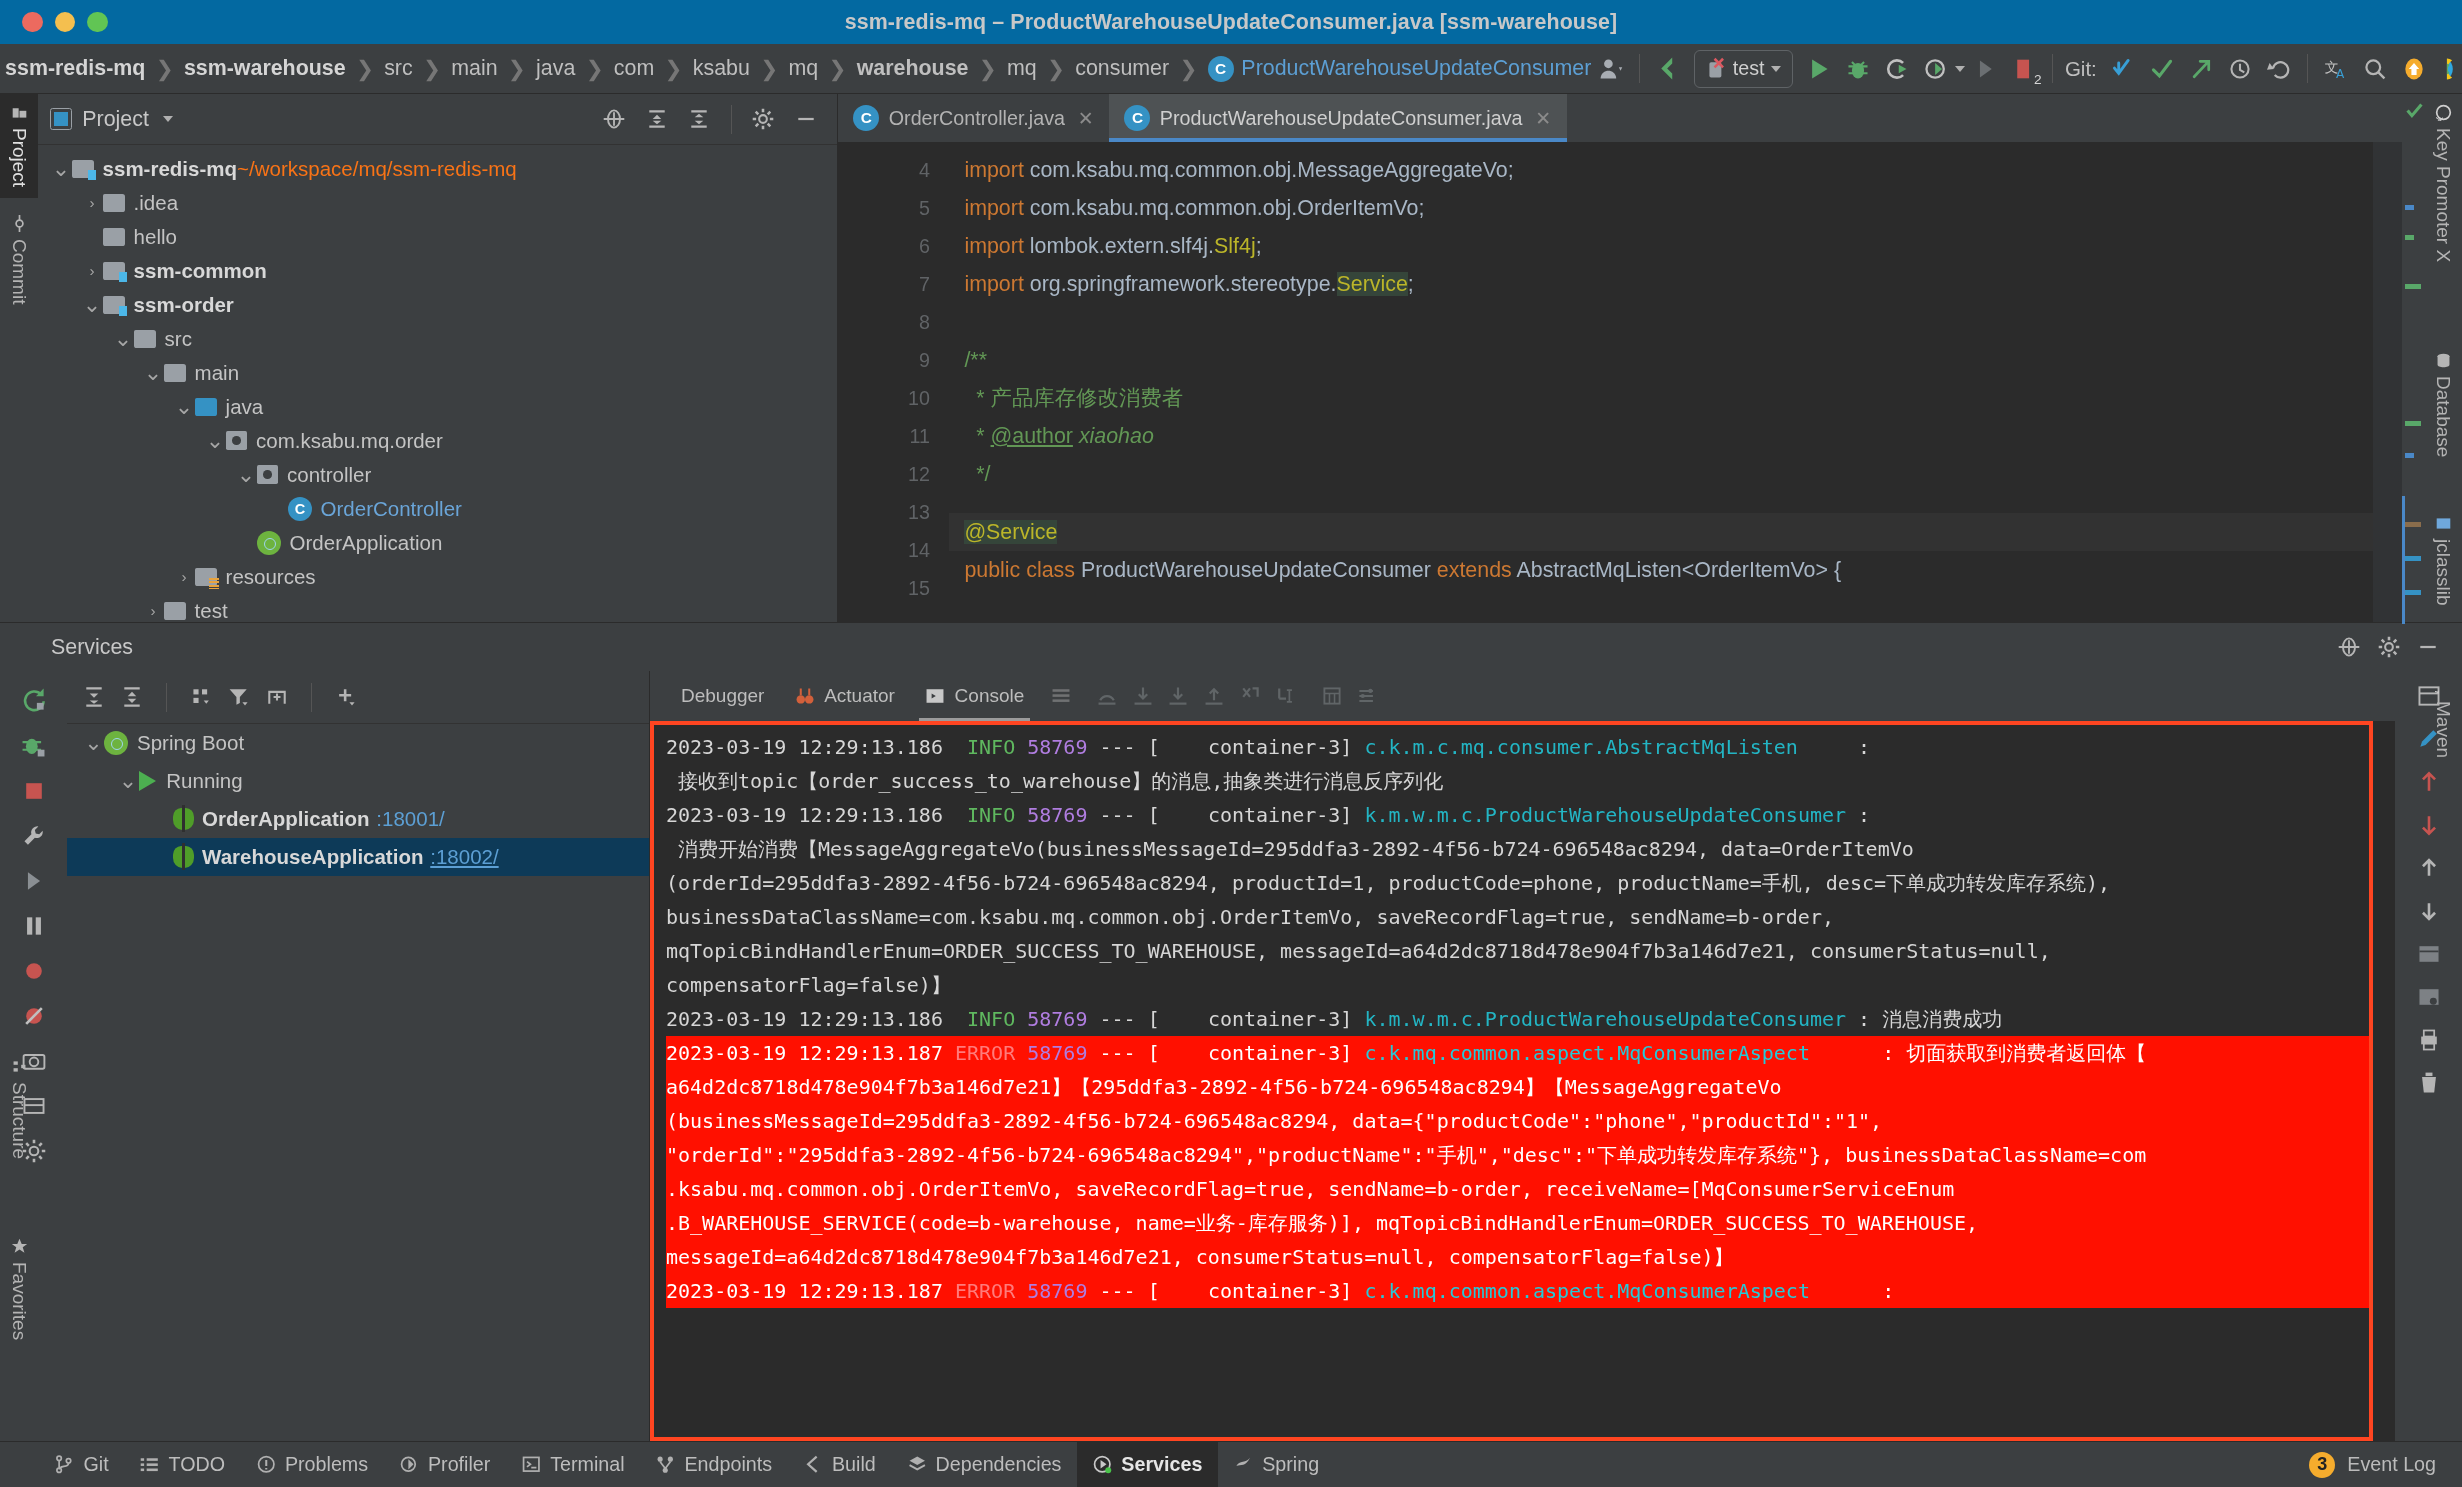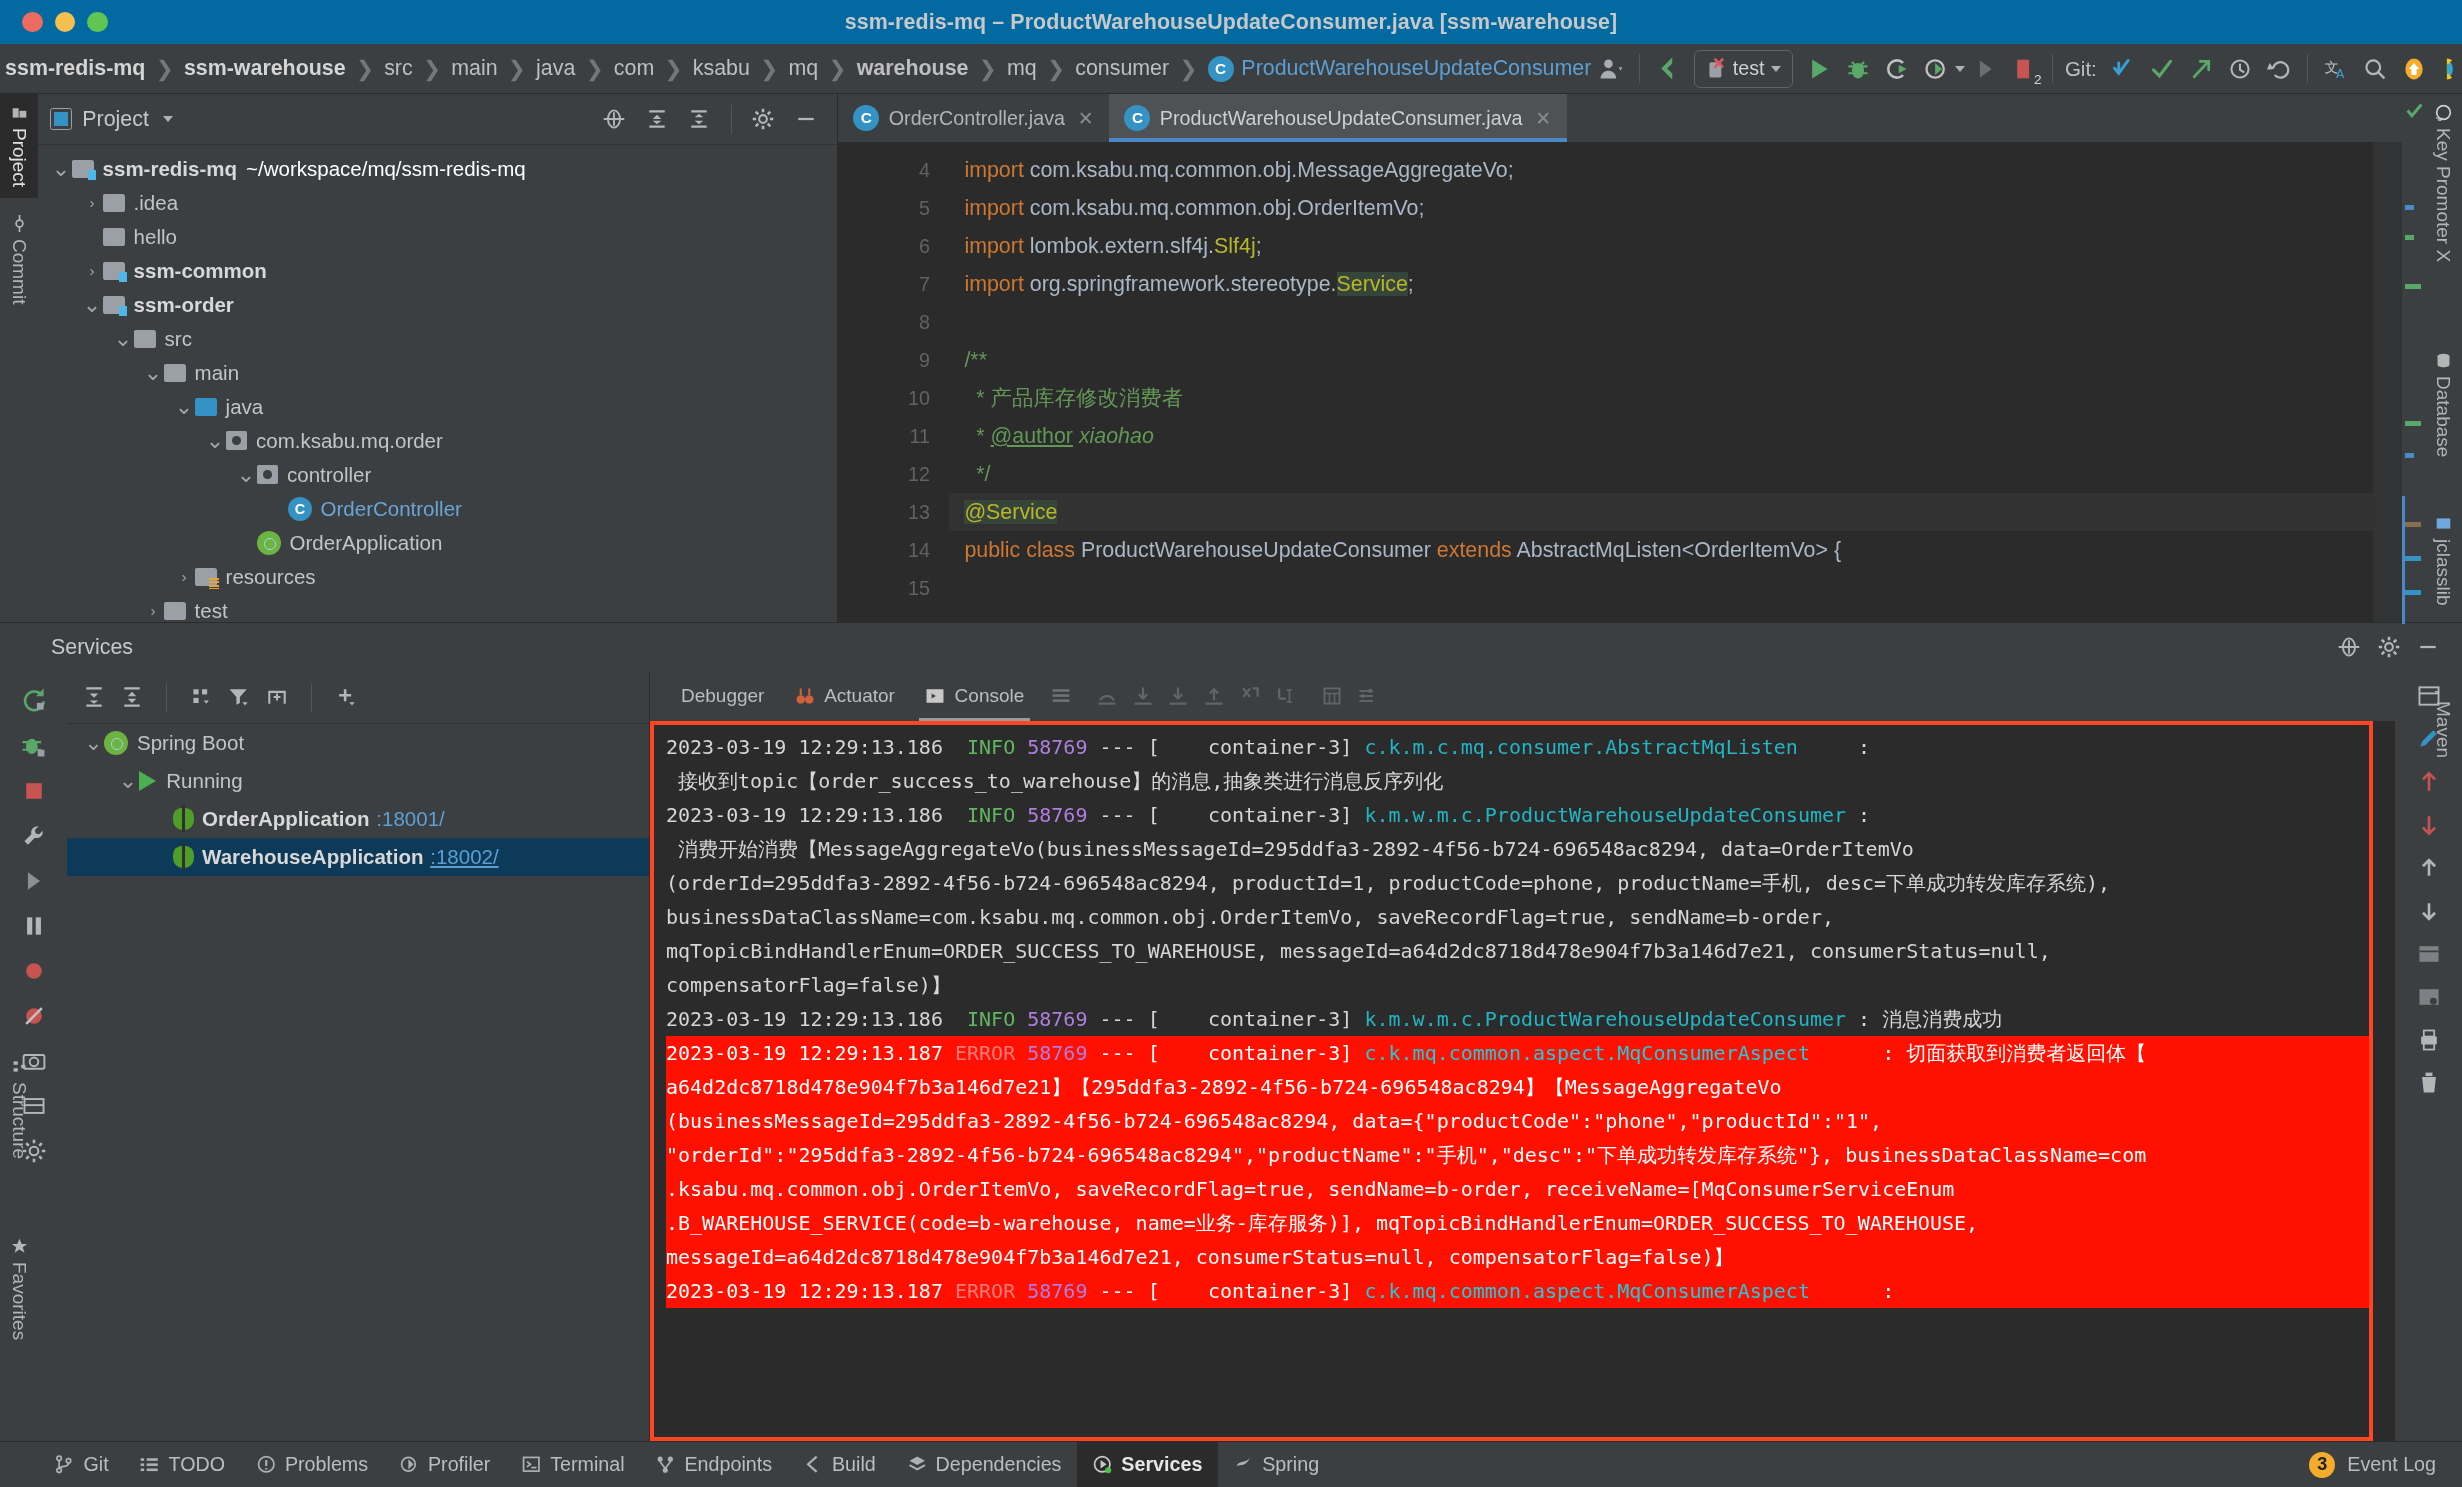--- a/index.html
+++ b/index.html
@@ -53,36 +53,36 @@
   .fold.mod:after{content:"";position:absolute;right:-1.7px;bottom:-2.6px;width:7.7px;height:10.3px;background:#4cb7e8;}
   .fold.res:after{content:"";position:absolute;right:-1.7px;bottom:-3.4px;width:9.4px;height:11px;
         background:repeating-linear-gradient(#e8a33d 0 1.7px,transparent 1.7px 3.4px);}
   .pkg { width:21.4px;height:19px;background:#9aa0a6;border-radius:1.7px;margin-right:8.6px;flex:0 0 21.4px;position:relative;}
   .pkg:after{content:"";position:absolute;left:6px;top:5.1px;width:8.6px;height:8.6px;border-radius:50%;background:#3c3f41;}
   .cls { width:24px;height:24px;border-radius:50%;background:#3592c4;color:#fff;font-size:14.5px;font-weight:bold;
          display:inline-flex;align-items:center;justify-content:center;margin-right:8.6px;flex:0 0 24px;}
   .springico{width:24px;height:24px;border-radius:50%;background:#6db33f;margin-right:8.6px;flex:0 0 24px;position:relative;}
   .springico:after{content:"";position:absolute;left:6.8px;top:6.8px;width:10.3px;height:10.3px;border-radius:50%;border:1.7px solid #9fd4ee;}
   .bold { font-weight:bold; color:#d8d8d8;}
-  .path { color:#ffffff; margin-left:9px;}
+  .path { color:#f97316; margin-left:0;}
   .lnk { color:#6aa5d8; }
 
   
   #editor { flex:1; background:#2b2b2b; display:flex; flex-direction:column; min-width:0;}
   #tabs { height:48px; background:#3c3f41; display:flex; align-items:stretch; }
   .etab { display:flex;align-items:center;gap:9.4px;padding:0 15.4px;font-size:19.7px;color:#b3b3b3;position:relative;}
   .etab.sel { background:#4e5254; color:#cfcfcf;}
   .etab.sel:after{content:"";position:absolute;left:0;right:0;bottom:0;height:4.3px;background:#4a88c7;}
   .etab .x { color:#8b8b8b; font-size:19px; margin-left:3.4px;}
   #code { flex:1; display:flex; overflow:hidden; position:relative;}
   #gutter { width:111px; background:#2b2b2b; padding-top:8.6px; flex:0 0 111px;}
   .gln { height:38px; line-height:38px; text-align:right; padding-right:19px; color:#606366; font-size:19.7px;}
   #codetext { flex:1; padding-top:8.6px; overflow:hidden; position:relative;}
   .cl { height:38px; line-height:38px; font-size:21.4px; white-space:pre; padding-left:15.4px; color:#a9b7c6;}
-  .cl.hl { background:#323232;}
+  .cl.hl { background:#323232;margin-top:20px;}
   .kw{color:#cc7832} .ann{color:#bbb529} .cmt{color:#629755}
   .hlbg{background:#35453a}
   #rmargin{width:29px;background:#313335;position:relative;flex:0 0 29px;}
   #mkcol{width:22px;background:#3c3f41;flex:0 0 22px;position:relative;}
   .mk{position:absolute;left:3.4px;width:15.4px;height:5.1px;}
 
   
   #services { height:819px; background:#3c3f41; display:flex; flex-direction:column; border-top:0.9px solid #2b2b2b;}
   #svhead { height:48px; display:flex; align-items:center; padding-left:51px; }
   #svhead .t { font-size:21.4px;color:#c8c8c8;}

